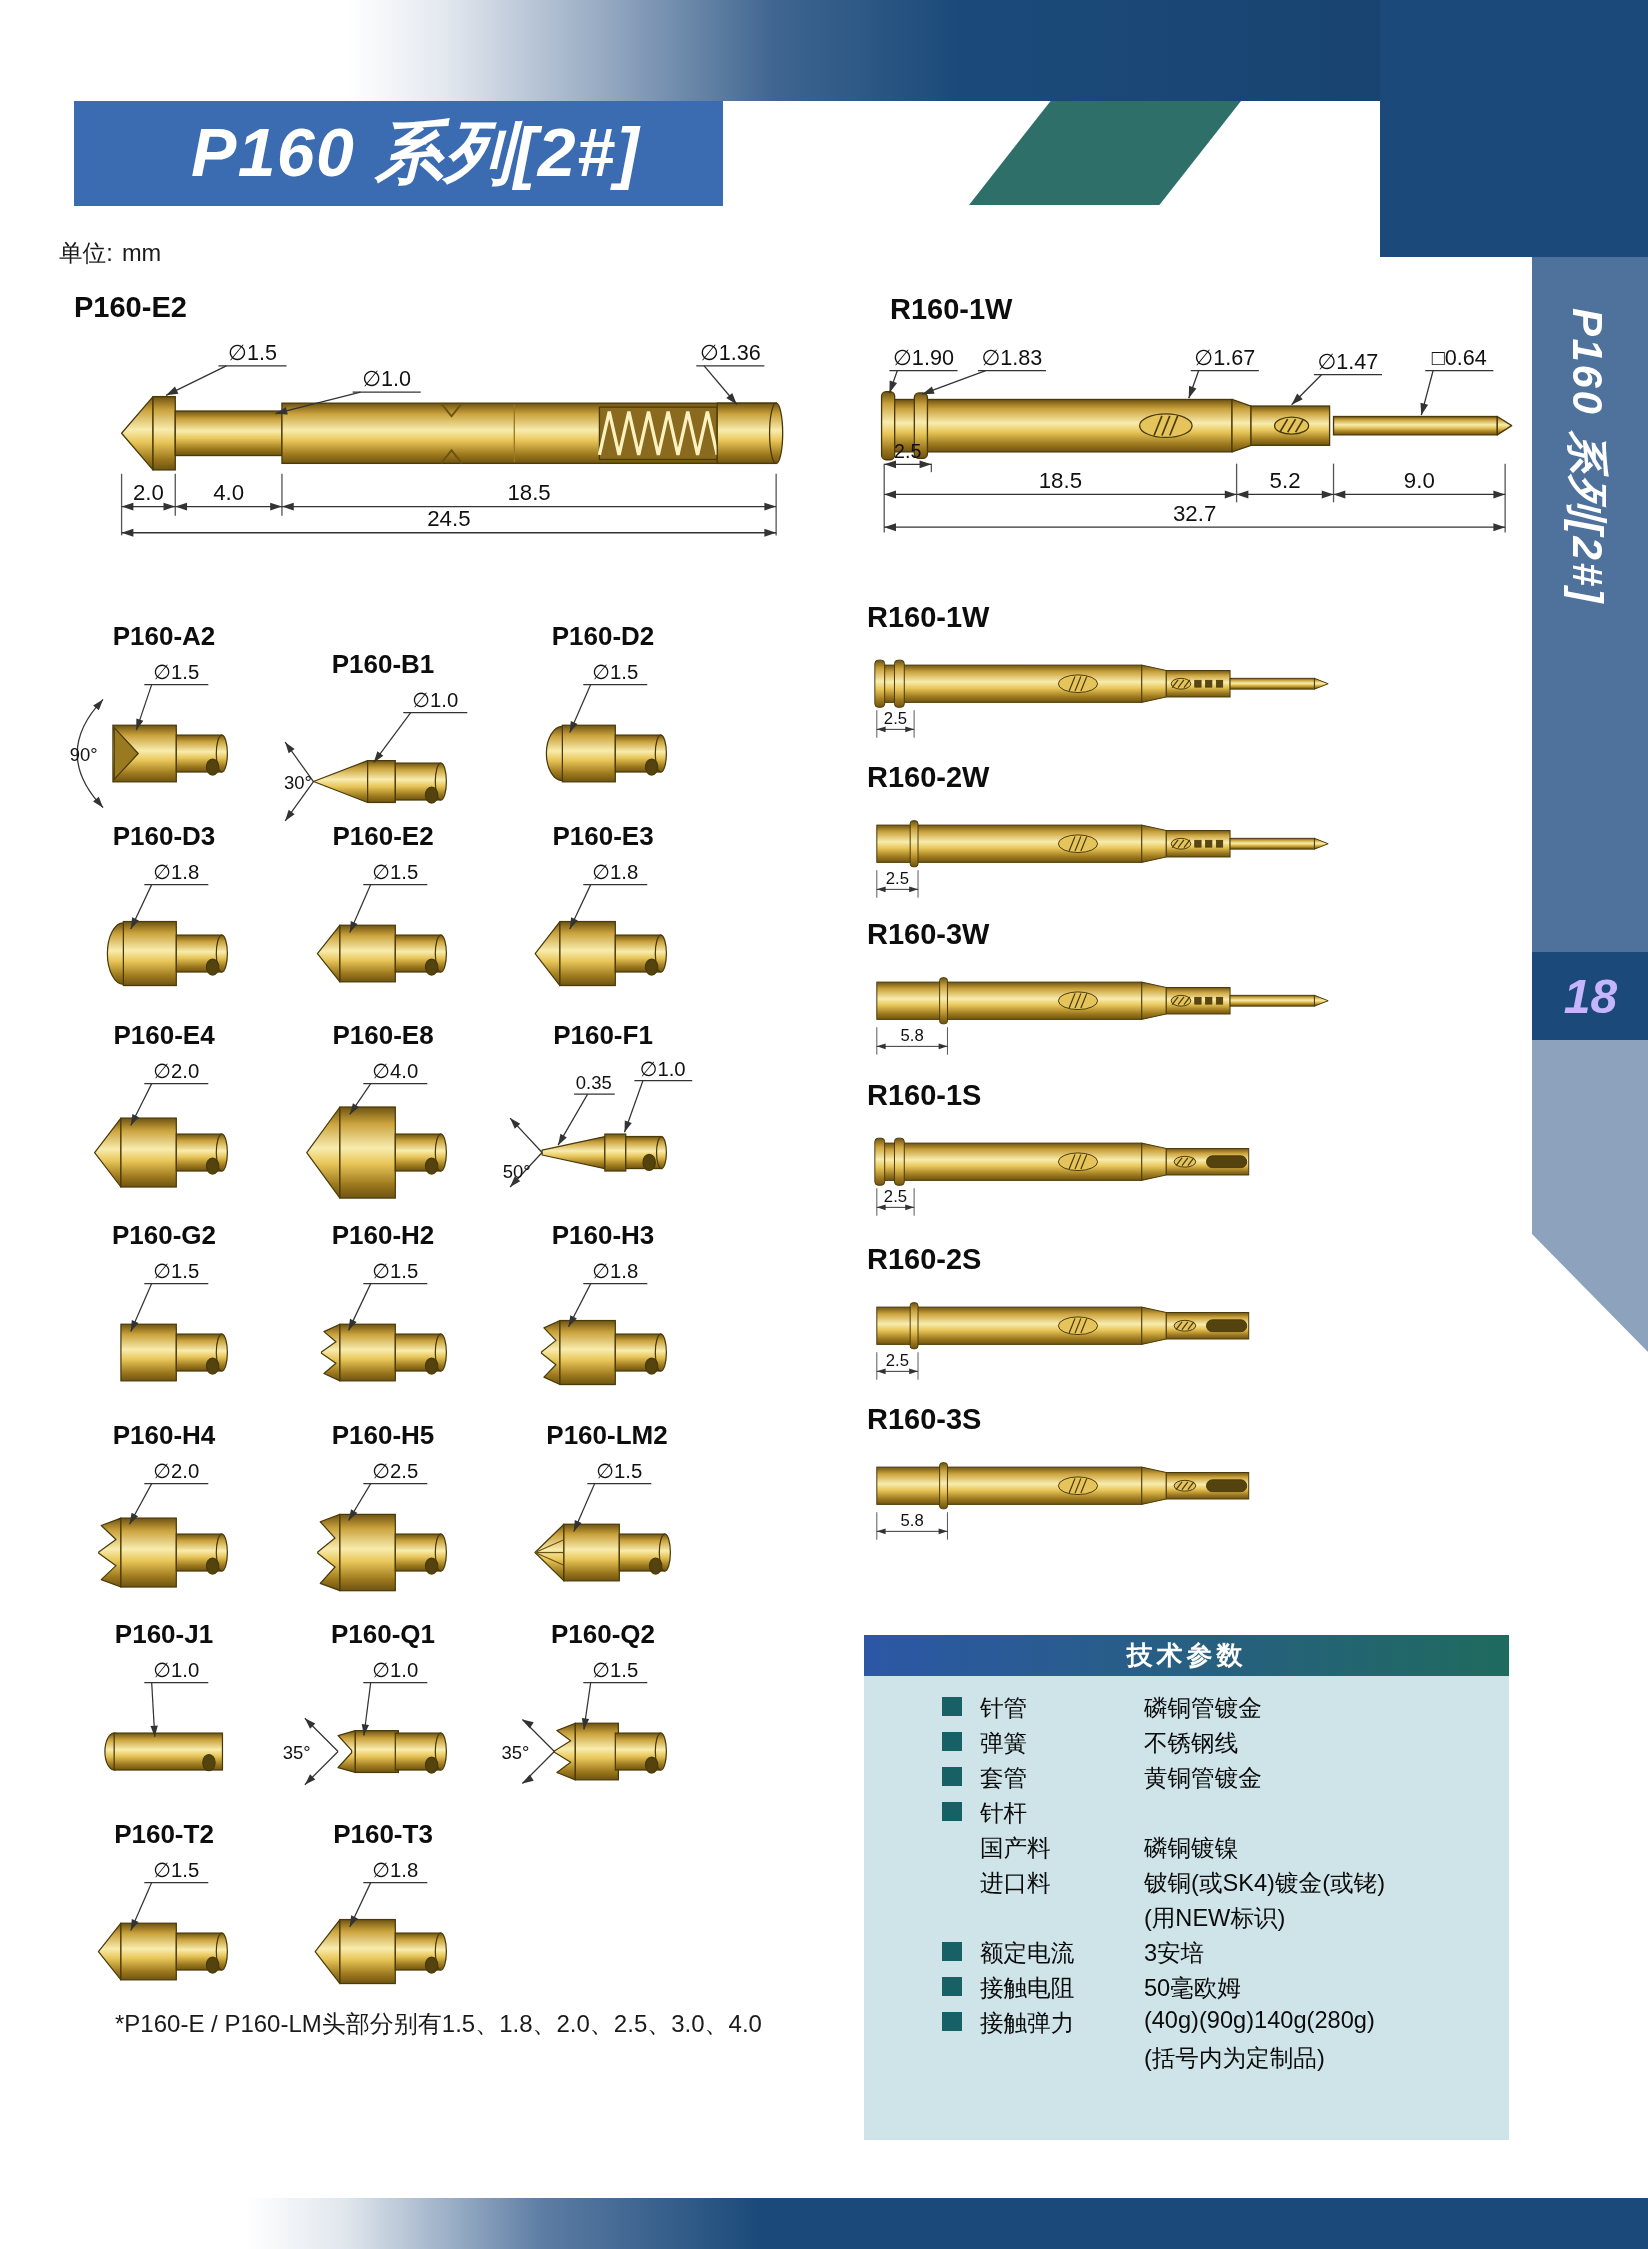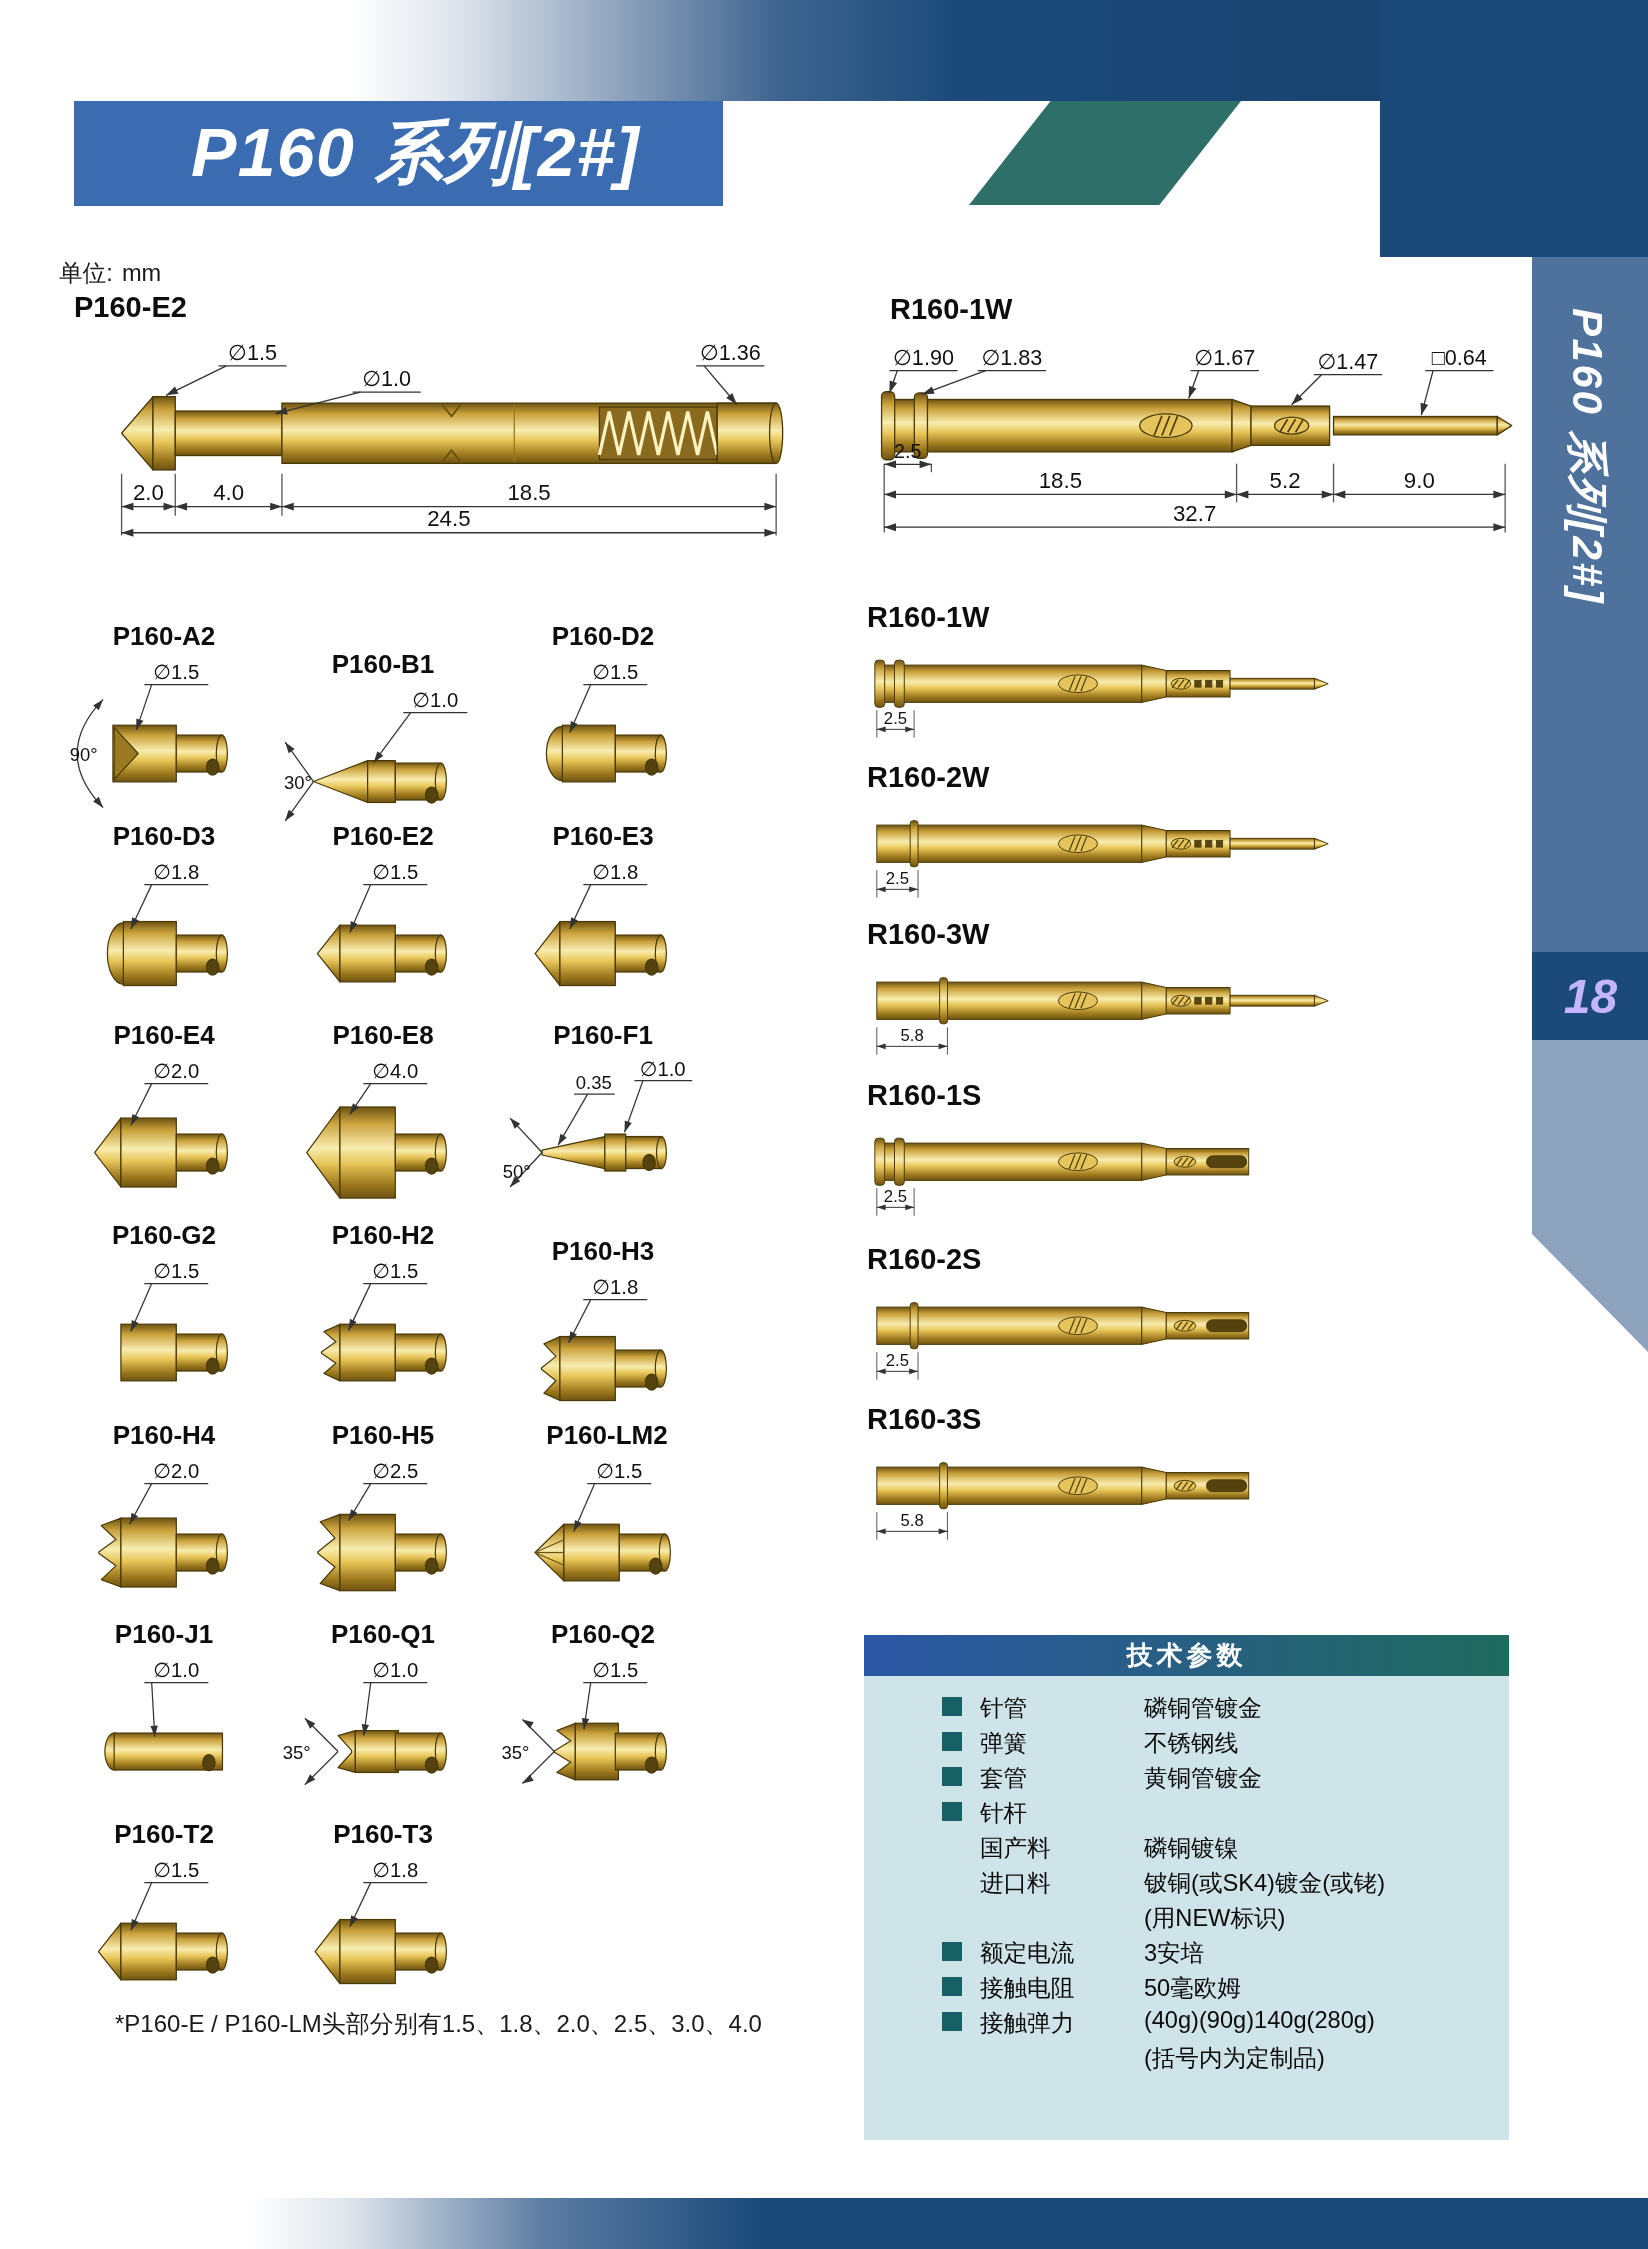--- a/index.html
+++ b/index.html
@@ -19,21 +19,21 @@
   .sidebar-title{position:absolute;left:1633px;top:308px;width:628px;height:92px;
     transform:rotate(90deg);transform-origin:0 0;display:flex;align-items:center;
     color:#fff;font-size:42px;font-weight:700;font-style:italic;letter-spacing:2.6px;white-space:nowrap;}
   .page-number-box{position:absolute;left:1532px;top:952px;width:117px;height:88px;background:#1b4a7a;
     display:flex;align-items:center;justify-content:center;color:#c4b5fd;font-size:48px;font-weight:800;font-style:italic;}
   .sidebar-panel2{position:absolute;left:1532px;top:1040px;width:117px;height:313px;background:#8da3bd;
     clip-path:polygon(0 0,100% 0,100% 100%,0 62%);}
   .band-bottom{position:absolute;left:0;top:2198px;width:1649px;height:52px;
     background:linear-gradient(90deg,#ffffff 0%,#ffffff 15%,#e0e6ed 21%,#5c7ca3 33%,#1b4a7a 46%,#1b4a7a 100%);}
   
-  .unit-line{position:absolute;left:59px;top:237px;font-size:23.6px;color:#1a1a1a;margin-top:20px;}
+  .unit-line{position:absolute;left:59px;top:237px;font-size:23.6px;color:#1a1a1a;}
   .unit-line .uv{margin-left:9.2px;font-weight:500;}
   .h-label{position:absolute;font-weight:700;font-size:29px;color:#0d0d0d;}
   .probe-grid{position:absolute;left:56px;top:621px;width:661px;height:1421px;}
   .probe-cell{position:absolute;width:216px;height:196px;}
   .plabel{text-align:center;font-weight:700;font-size:26px;color:#0d0d0d;white-space:nowrap;}
   .rec-list{position:absolute;left:867px;top:601px;width:511px;height:995px;}
   .rec-item{position:absolute;width:511px;height:157px;}
   .rec-item .plabel{text-align:left;font-size:29px;}
   .footnote{position:absolute;left:115px;top:2008px;font-size:24px;color:#1a1a1a;white-space:nowrap;}
   
@@ -480,21 +480,21 @@
           <rect x="95" y="119" width="90" height="92" rx="0" fill="url(#g10)" stroke="#4a3a08" stroke-width="2"></rect>
           <rect x="185" y="135" width="74" height="60" rx="0" fill="url(#g10)" stroke="#4a3a08" stroke-width="2"></rect>
           <ellipse cx="259" cy="165" rx="9" ry="30" fill="url(#g10)" stroke="#4a3a08" stroke-width="2"></ellipse>
           <ellipse cx="244" cy="187" rx="10" ry="13" fill="#55430f" stroke="#4a3a08" stroke-width="2"></ellipse>
           <text x="185" y="44" font-size="33" text-anchor="middle" fill="#111">∅1.5</text>
           <line x1="133" y1="53" x2="237" y2="53" stroke="#333333" stroke-width="2"></line>
           <line x1="145" y1="53" x2="109" y2="129" stroke="#333333" stroke-width="2"></line>
           <polygon points="0,0 -18,6 -18,-6" transform="translate(109,129) rotate(115.34617594194671)" fill="#333333"></polygon>
         </svg>
       </div>
-      <div class="probe-cell" style="left: 439px; top: 599px; margin-top: 16px;">
+      <div class="probe-cell" style="left: 439px; top: 599px;">
         <div class="plabel">P160-H3</div>
         <svg viewBox="0 0 330 260" width="216px" height="160px">
           <defs>
             <linearGradient id="g11" x1="0" y1="0" x2="0" y2="1">
               <stop offset="0%" stop-color="#6e5312"></stop>
               <stop offset="18%" stop-color="#caa23c"></stop>
               <stop offset="45%" stop-color="#f8ecae"></stop>
               <stop offset="62%" stop-color="#e8c659"></stop>
               <stop offset="85%" stop-color="#9e7a1e"></stop>
               <stop offset="100%" stop-color="#6e5312"></stop>

